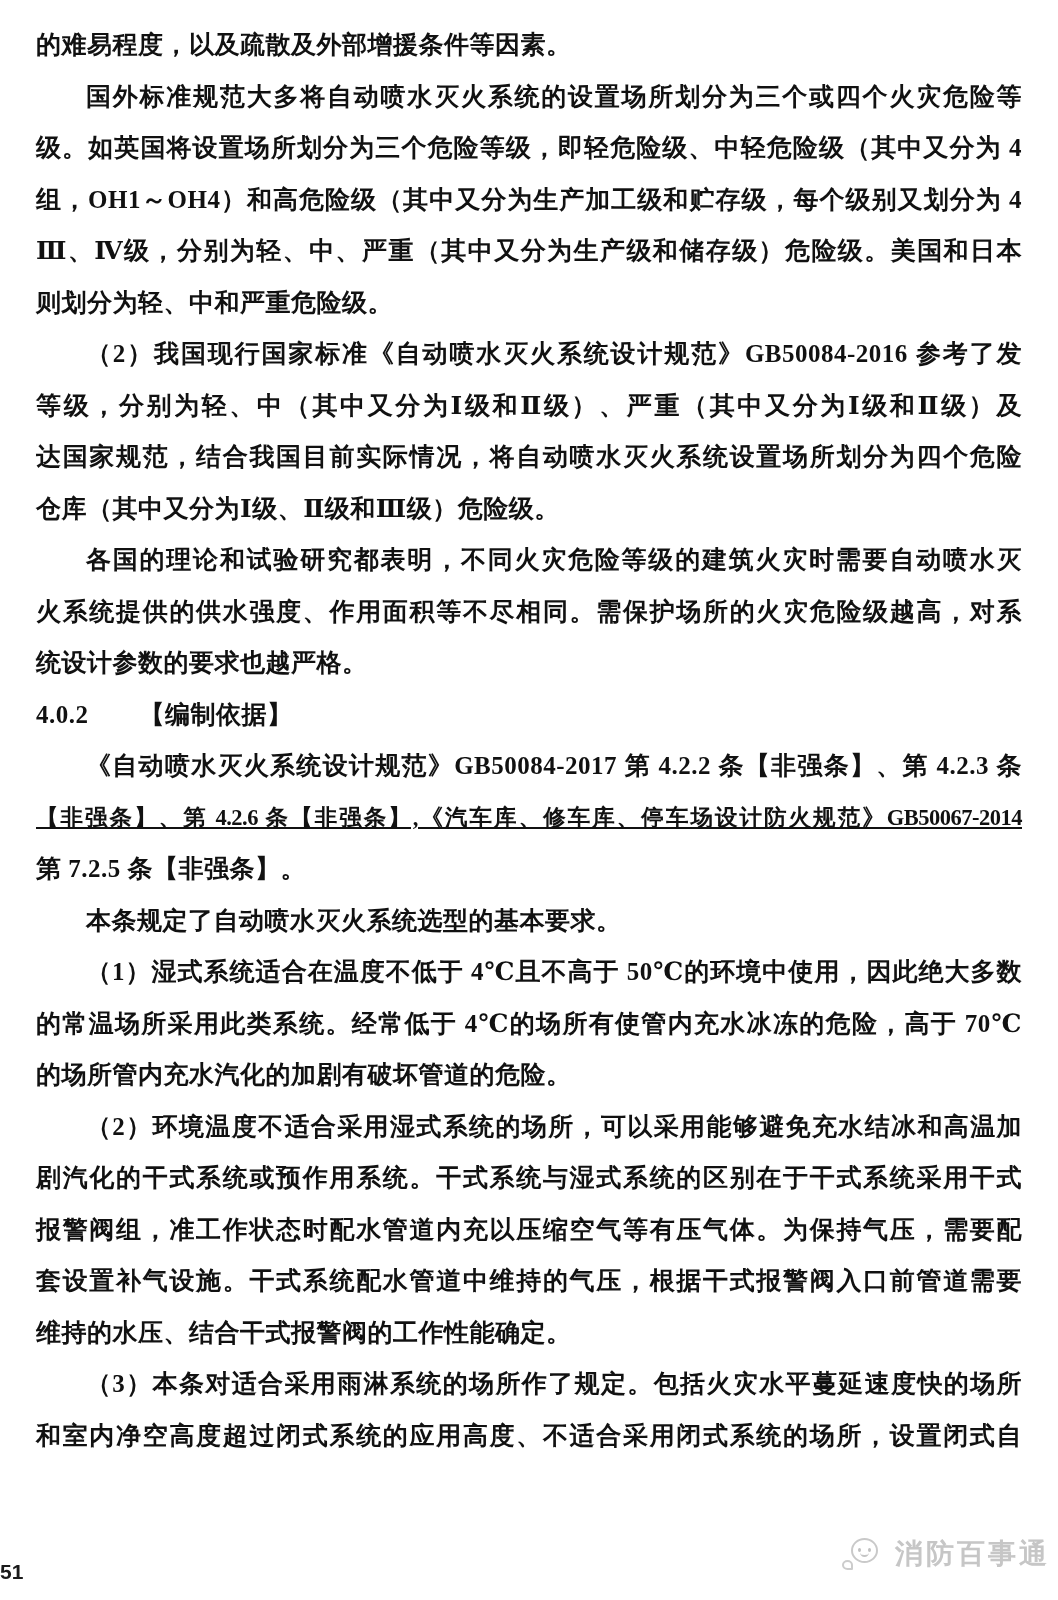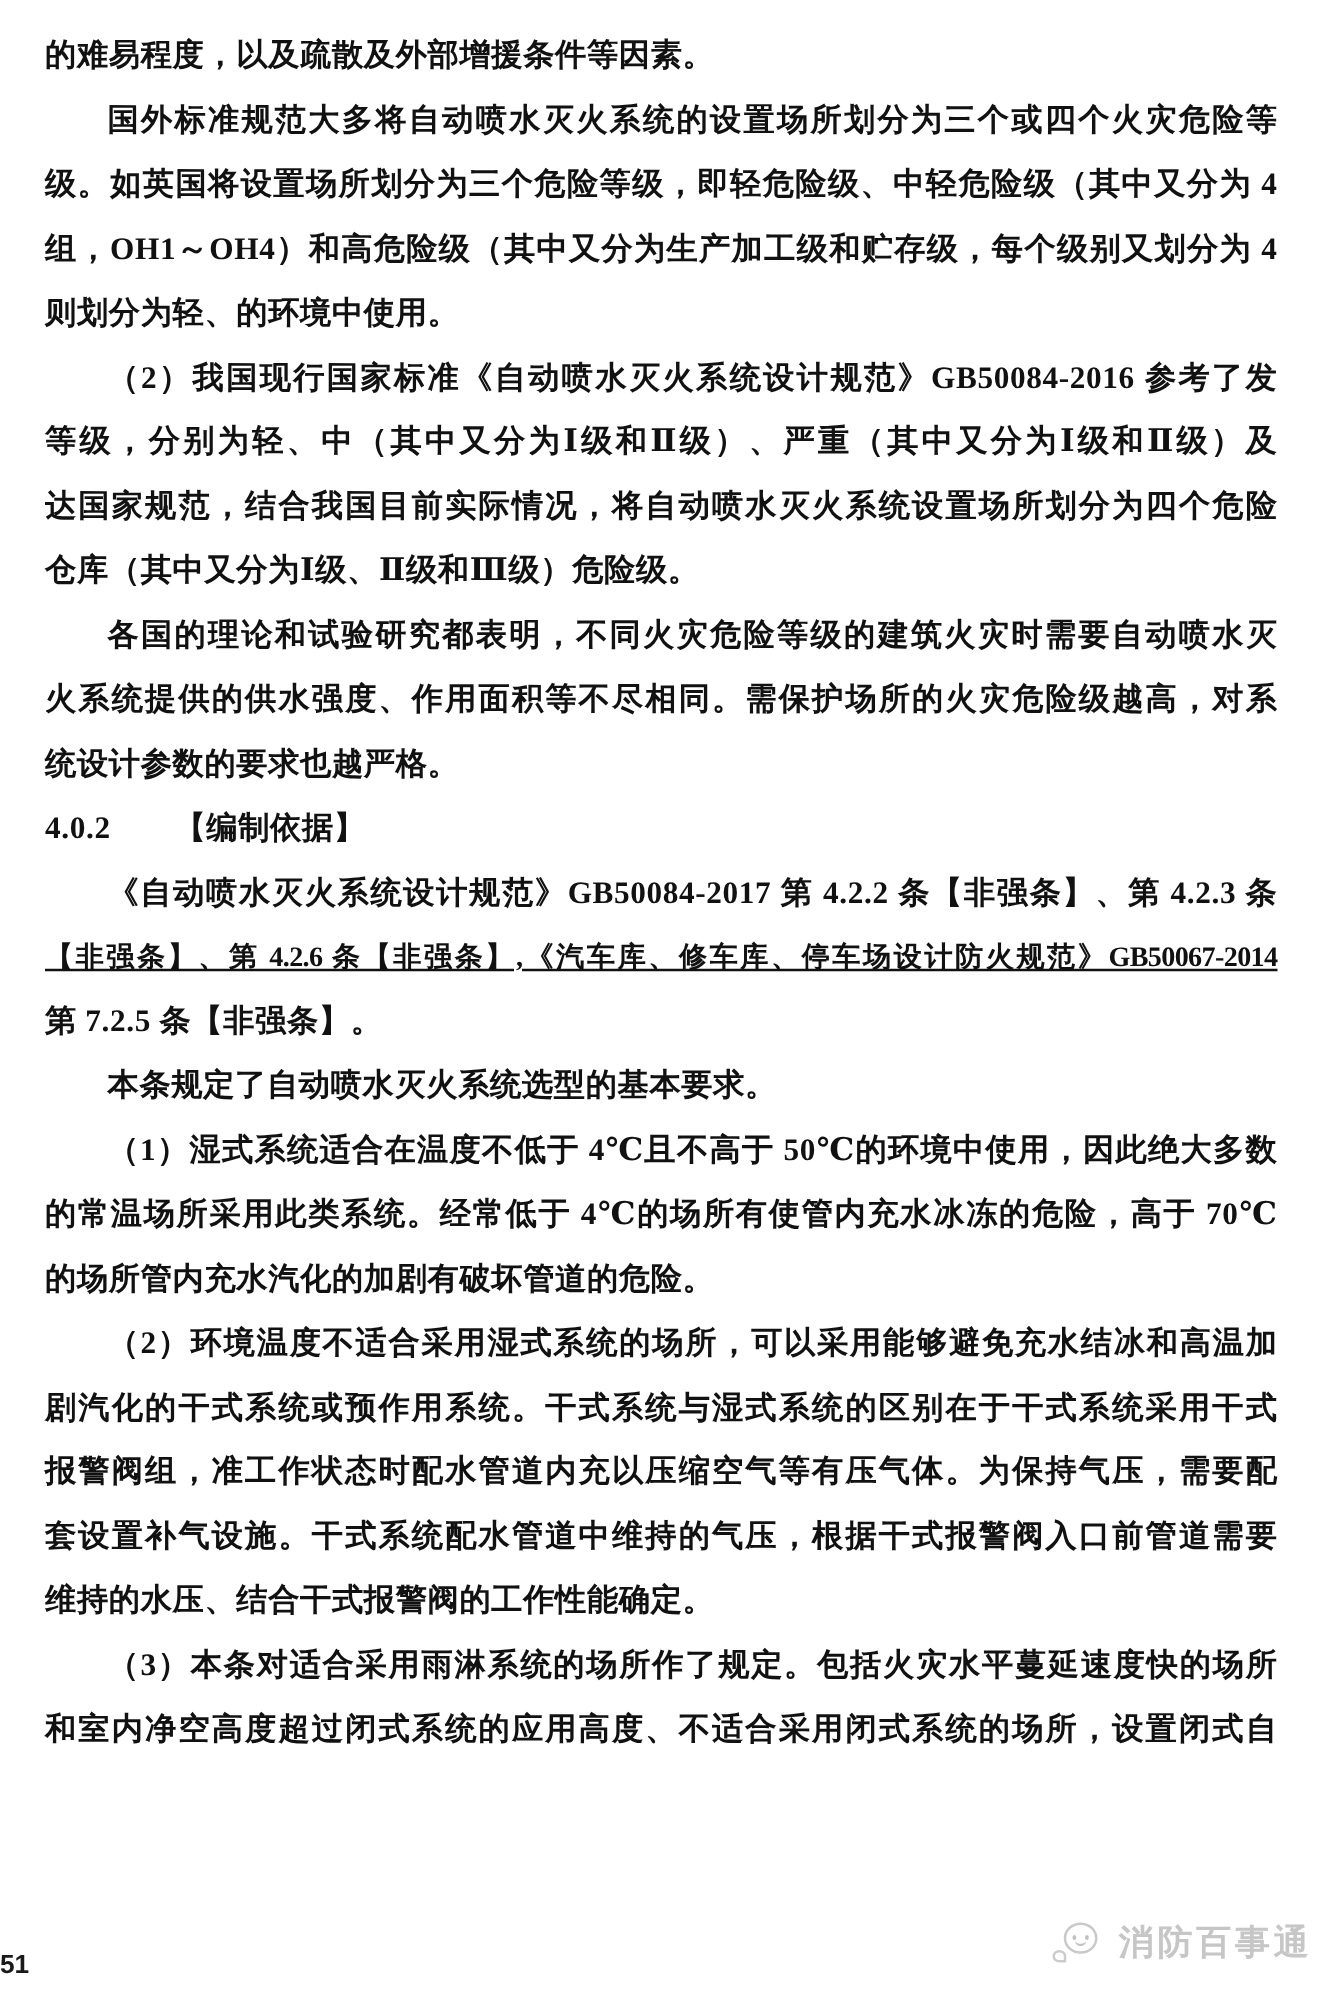--- a/index.html
+++ b/index.html
@@ -64,21 +64,22 @@
   }
 </style>
 </head>
 <body>
 
 <div class="doc">
   <div class="ln">的难易程度，以及疏散及外部增援条件等因素。</div>
   <div class="ln ind j">国外标准规范大多将自动喷水灭火系统的设置场所划分为三个或四个火灾危险等</div>
   <div class="ln j">级。如英国将设置场所划分为三个危险等级，即轻危险级、中轻危险级（其中又分为 4</div>
   <div class="ln j">组，OH1～OH4）和高危险级（其中又分为生产加工级和贮存级，每个级别又划分为 4</div>
-  <div class="ln">则划分为轻、的环境中使用。</div>
+  <div class="ln j">Ⅲ、Ⅳ级，分别为轻、中、严重（其中又分为生产级和储存级）危险级。美国和日本</div>
+  <div class="ln">则划分为轻、中和严重危险级。</div>
   <div class="ln ind j">（2）我国现行国家标准《自动喷水灭火系统设计规范》GB50084-2016 参考了发</div>
   <div class="ln j">等级，分别为轻、中（其中又分为Ⅰ级和Ⅱ级）、严重（其中又分为Ⅰ级和Ⅱ级）及</div>
   <div class="ln j">达国家规范，结合我国目前实际情况，将自动喷水灭火系统设置场所划分为四个危险</div>
   <div class="ln">仓库（其中又分为Ⅰ级、Ⅱ级和Ⅲ级）危险级。</div>
   <div class="ln ind j">各国的理论和试验研究都表明，不同火灾危险等级的建筑火灾时需要自动喷水灭</div>
   <div class="ln j">火系统提供的供水强度、作用面积等不尽相同。需保护场所的火灾危险级越高，对系</div>
   <div class="ln">统设计参数的要求也越严格。</div>
   <div class="ln">4.0.2　　【编制依据】</div>
   <div class="ln ind j">《自动喷水灭火系统设计规范》GB50084-2017 第 4.2.2 条【非强条】、第 4.2.3 条</div>
   <div class="ln j tight">【非强条】、第 4.2.6 条【非强条】,《汽车库、修车库、停车场设计防火规范》GB50067-2014</div>

